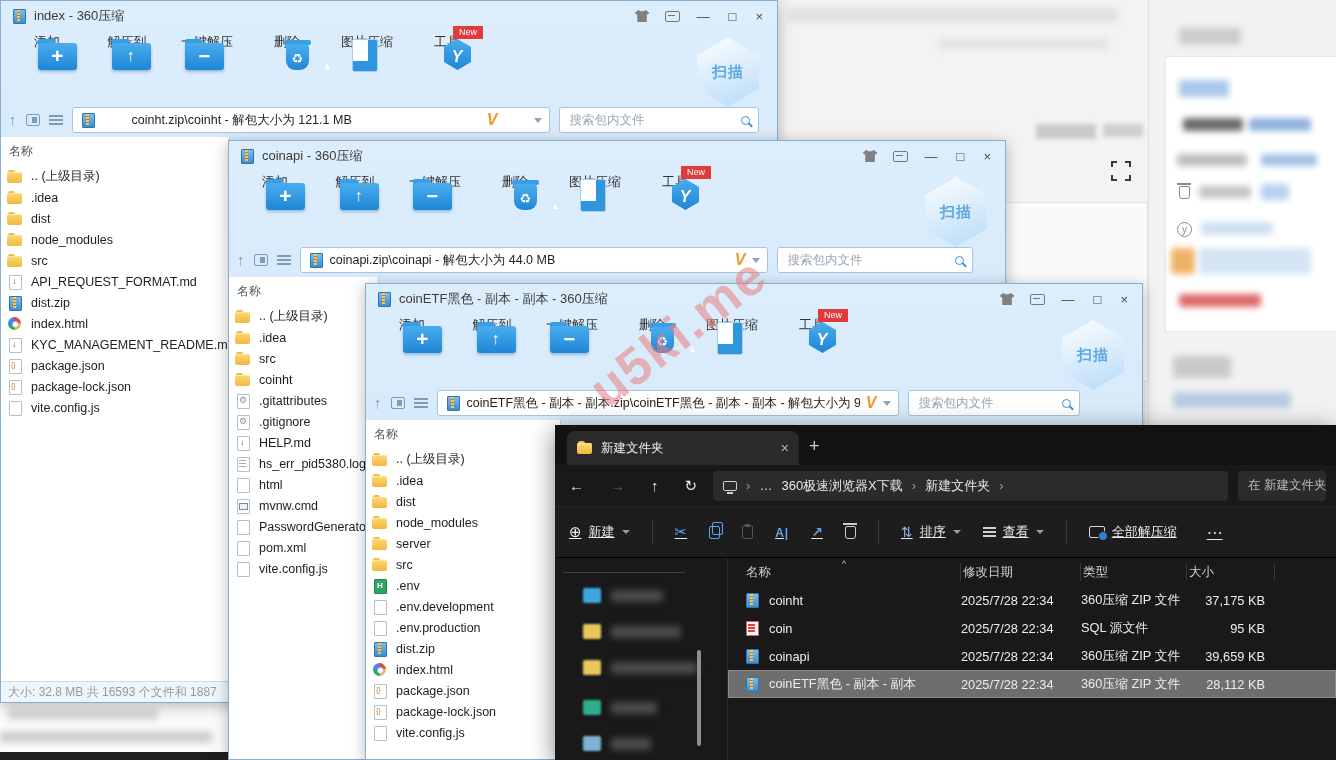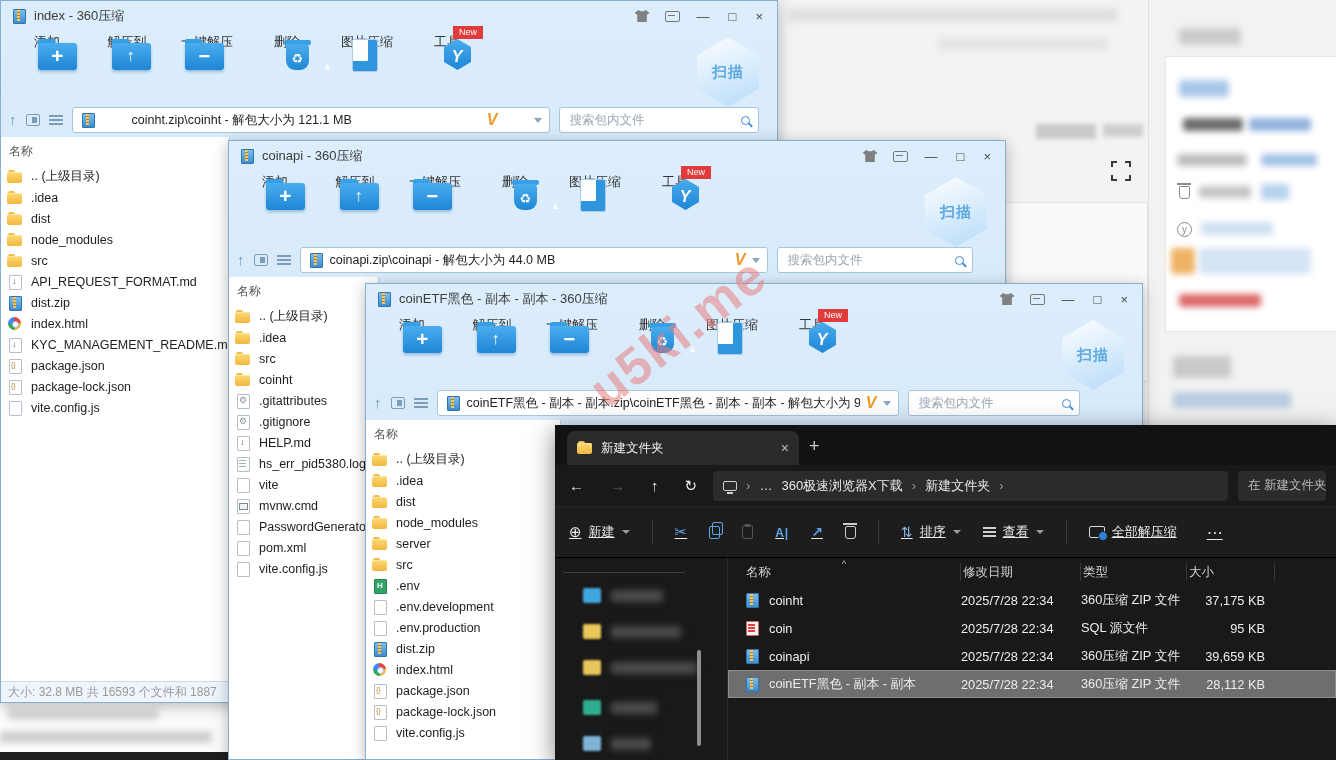--- a/index.html
+++ b/index.html
@@ -448,21 +448,21 @@
           <div class="frow">
           <span class="fi i-md-file"></span>
           <span>HELP.md</span>
         </div>
           <div class="frow">
           <span class="fi i-log-file"></span>
           <span>hs_err_pid5380.log</span>
         </div>
           <div class="frow">
           <span class="fi i-plain-file"></span>
-          <span>vite</span>
+          <span>html</span>
         </div>
           <div class="frow">
           <span class="fi i-cmd-file"></span>
           <span>mvnw.cmd</span>
         </div>
           <div class="frow">
           <span class="fi i-plain-file"></span>
           <span>PasswordGenerator.</span>
         </div>
           <div class="frow">

